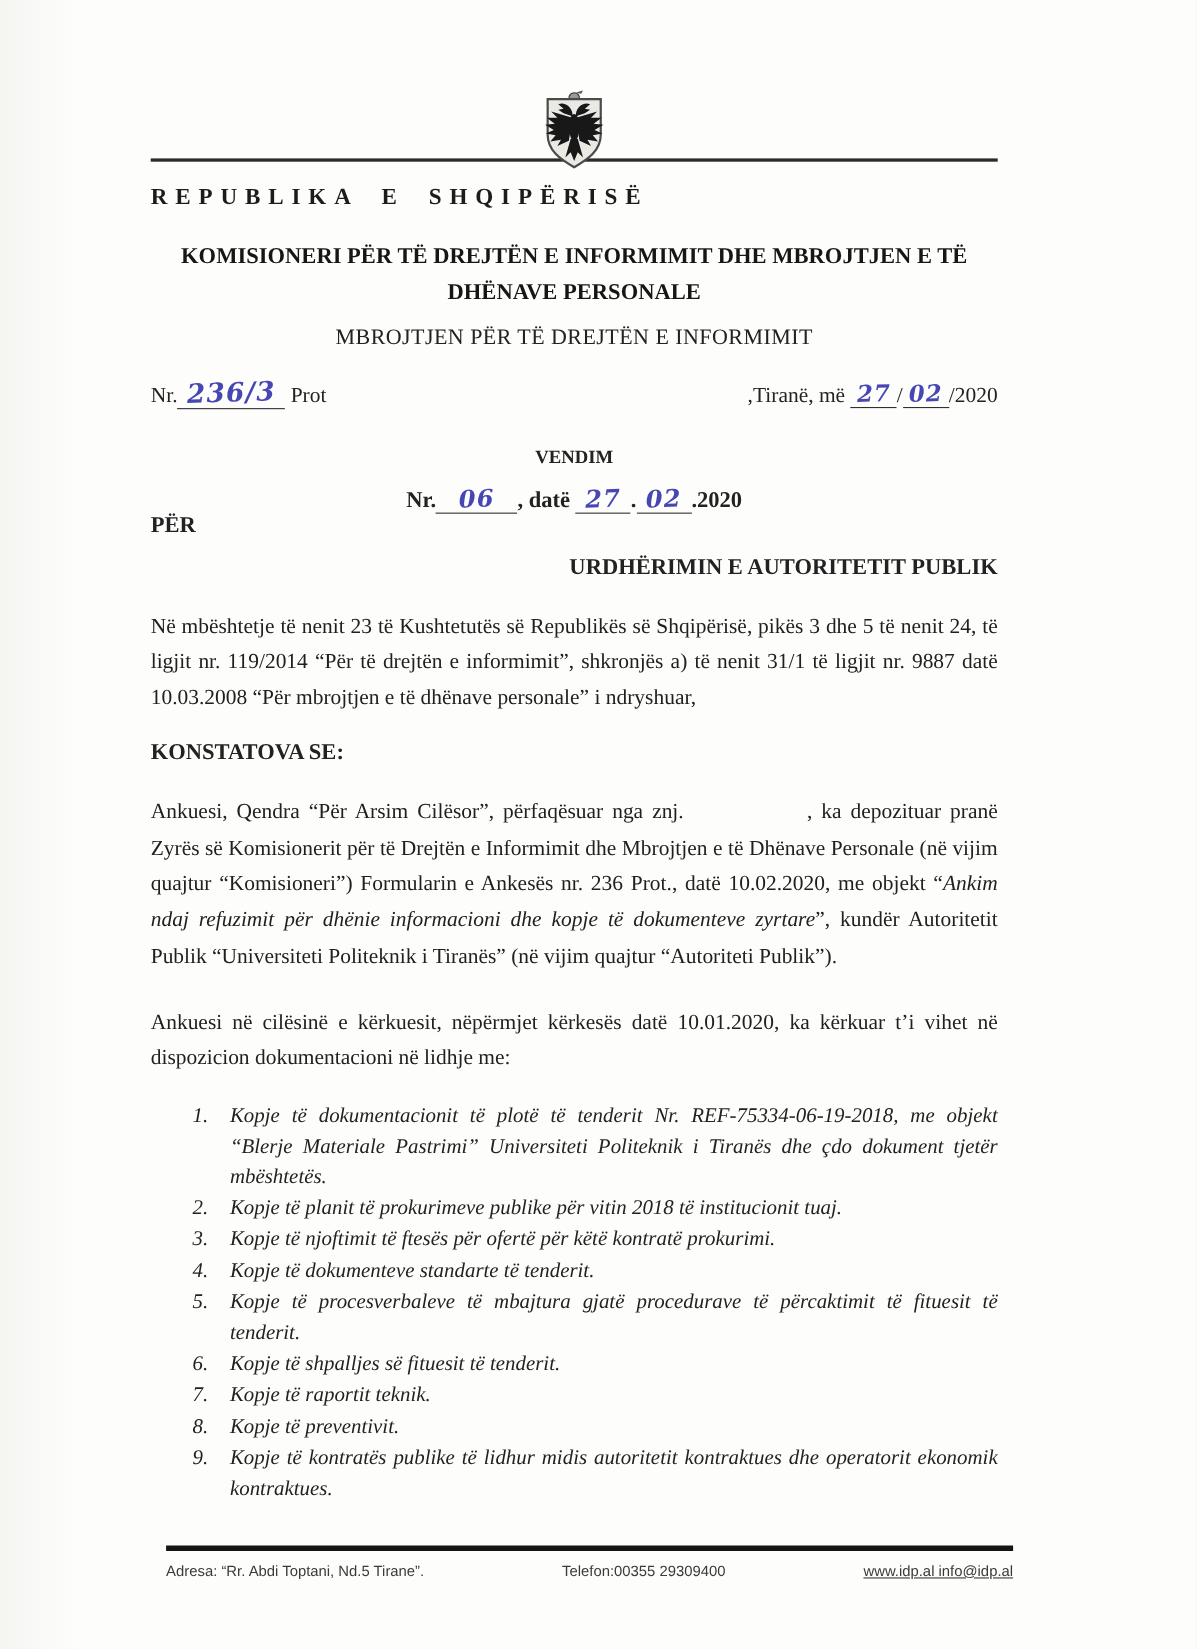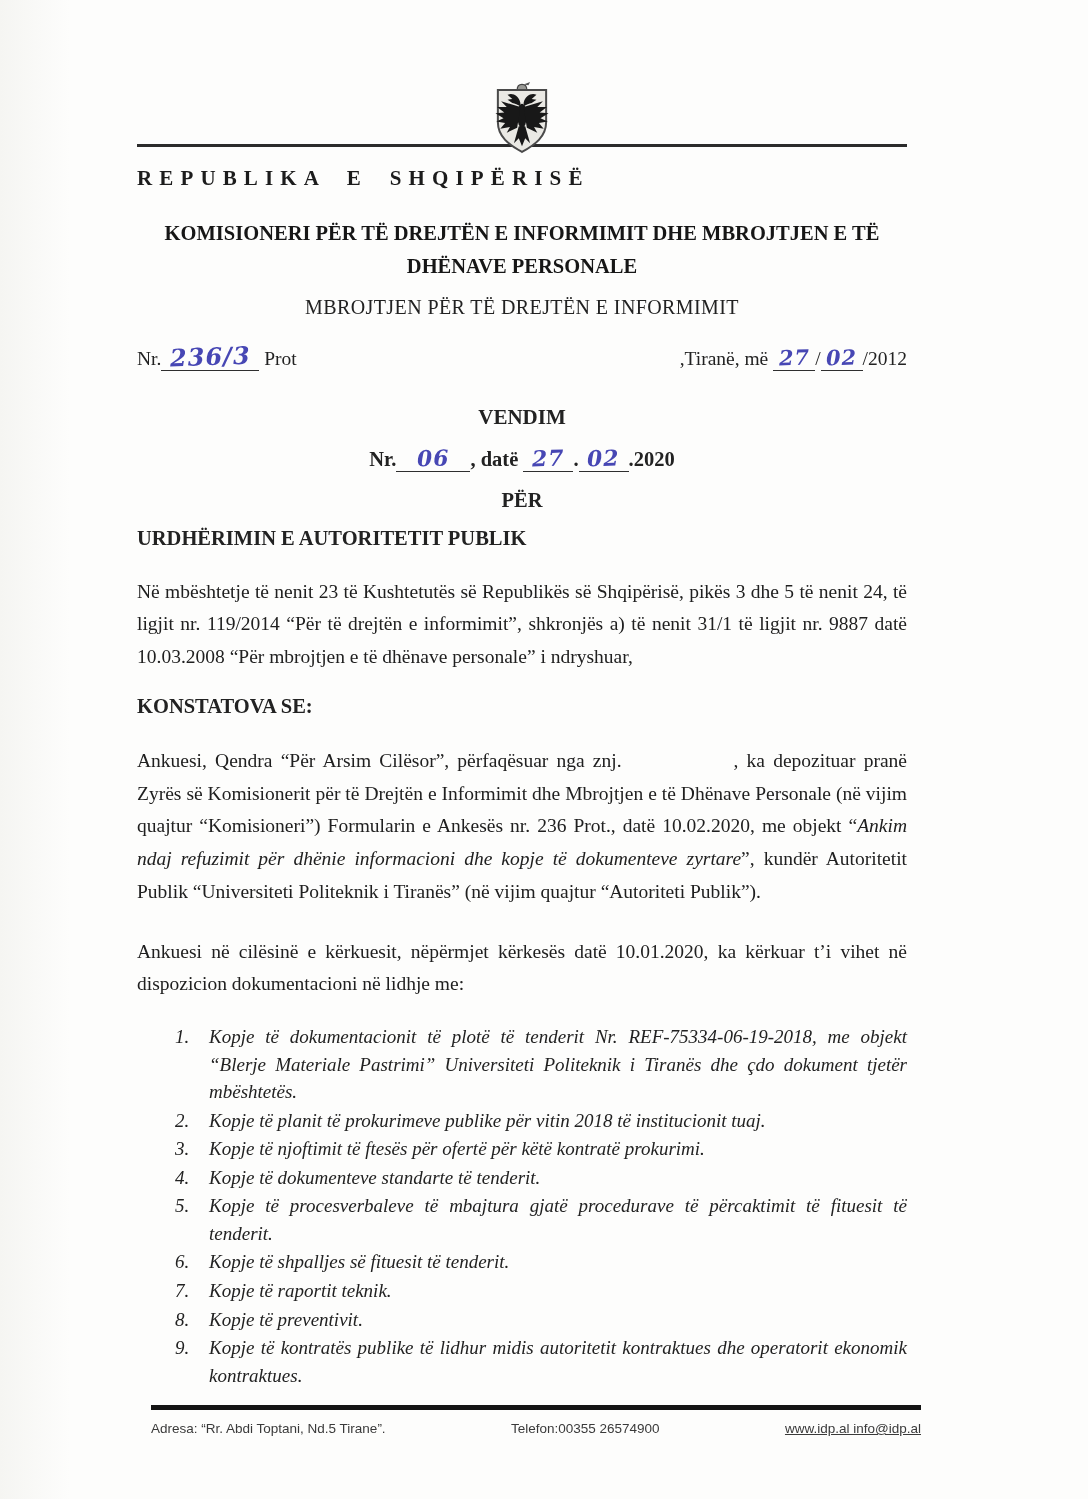--- a/index.html
+++ b/index.html
@@ -74,26 +74,26 @@
     display: inline-block;
     border-bottom: 1.5px solid #2f2f2f;
     text-align: center;
     padding: 0 3px 1px 3px;
     line-height: 1;
   }
   .slot .hand { display: inline-block; transform: rotate(-2deg); }
   .slot-nr { min-width: 92px; font-size: 24px; }
   .slot-sm { min-width: 36px; font-size: 21px; }
   
-  .vendim-title { margin-top: 34px; text-align: center; font-weight: bold; font-size: 21px; }
+  .vendim-title { margin-top: 34px; text-align: center; font-weight: bold; font-size: 17px; }
   .vendim-nrline { margin-top: 17px; text-align: center; font-weight: bold; font-size: 20.5px; }
   .slot-dec-nr { min-width: 68px; font-size: 22px; }
   .slot-dec-sm { min-width: 44px; font-size: 22px; }
-  .per-title { margin-top: 17px; text-align: center; font-weight: bold; font-size: 20.5px; }
-  .subject-title { margin-top: 15px; text-align: left; font-weight: bold; font-size: 20.5px; }
+  .per-title { font-weight: bold; font-size: 20.5px; }
+  .subject-title { margin-top: 15px; text-align: right; font-weight: bold; font-size: 20.5px; }
   
   .para {
     margin-top: 26px;
     font-size: 19.5px;
     line-height: 1.68;
     text-align: justify;
     color: #202020;
   }
   .para.mt-lg { margin-top: 27px; }
   .konstatova { margin-top: 21px; font-weight: bold; font-size: 20.5px; }
@@ -171,21 +171,21 @@
 
     <div class="directorate">MBROJTJEN PËR TË DREJTËN E INFORMIMIT</div>
 
     <div class="protocol-row">
       <div>
         <span>Nr.</span><span class="slot slot-nr"><span class="hand">236/3</span></span>
         <span>Prot</span>
       </div>
       <div>
         <span>,Tiranë, më</span>
-        <span class="slot slot-sm"><span class="hand">27</span></span><span>/</span><span class="slot slot-sm"><span class="hand">02</span></span><span>/2012</span>
+        <span class="slot slot-sm"><span class="hand">27</span></span><span>/</span><span class="slot slot-sm"><span class="hand">02</span></span><span>/2020</span>
       </div>
     </div>
 
     <div class="vendim-title">VENDIM</div>
 
     <div class="vendim-nrline">
       <span>Nr.</span><span class="slot slot-dec-nr"><span class="hand">06</span></span><span>, datë</span>
       <span class="slot slot-dec-sm"><span class="hand">27</span></span><span>.</span><span class="slot slot-dec-sm"><span class="hand">02</span></span><span>.2020</span>
     </div>
 
@@ -211,17 +211,17 @@
       <li>Kopje të raportit teknik.</li>
       <li>Kopje të preventivit.</li>
       <li>Kopje të kontratës publike të lidhur midis autoritetit kontraktues dhe operatorit ekonomik kontraktues.</li>
     </ol>
   </div>
 
   <div class="footer">
     <div class="footer-bar"></div>
     <div class="footer-row">
       <span>Adresa: “Rr. Abdi Toptani, Nd.5 Tirane”.</span>
-      <span>Telefon:00355 26574900</span>
+      <span>Telefon:00355 29309400</span>
       <span class="footer-web">www.idp.al info@idp.al</span>
     </div>
   </div>
 </div>
 
 </body></html>

